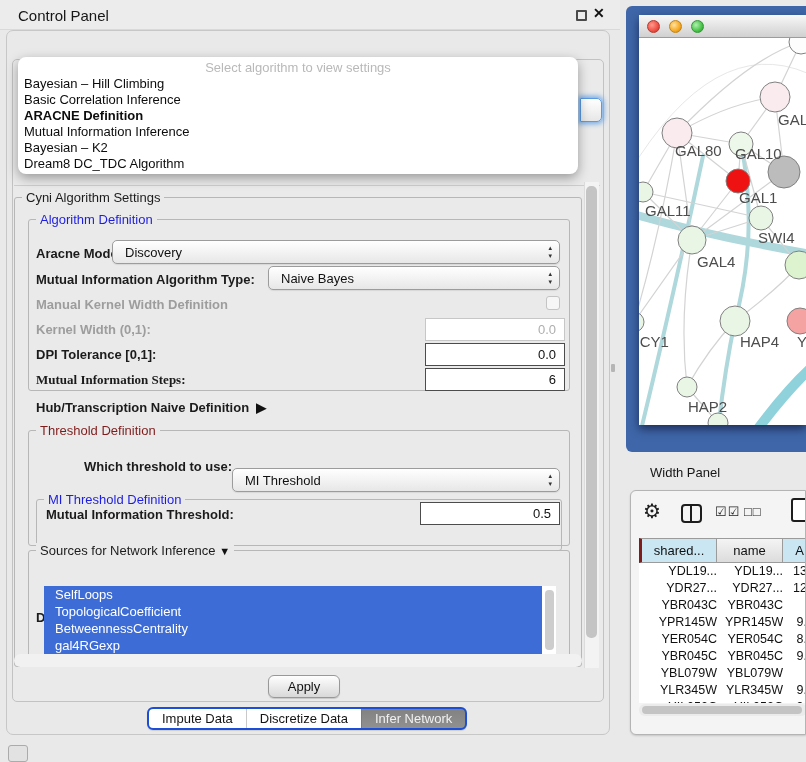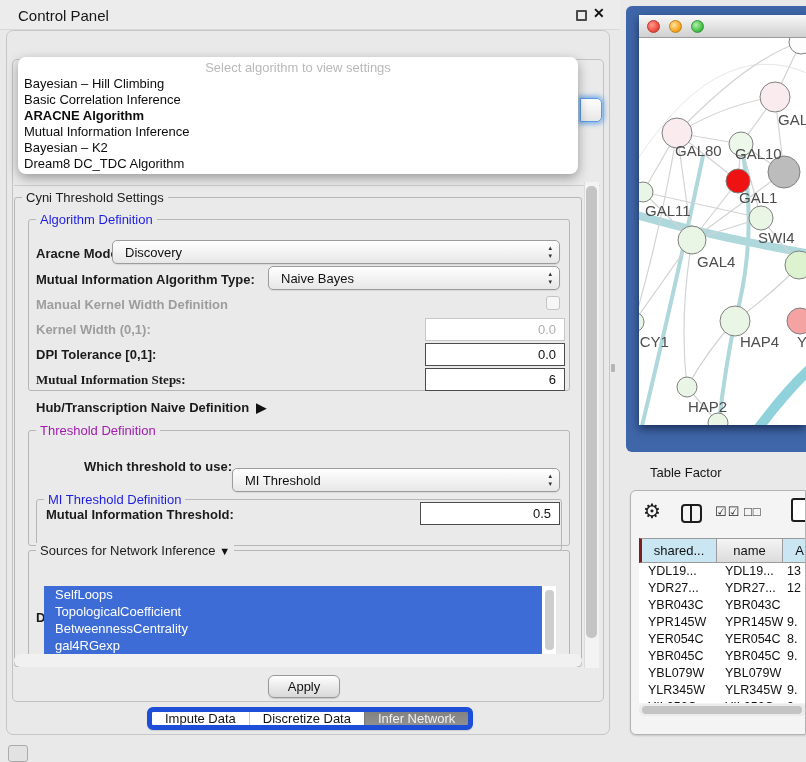--- a/index.html
+++ b/index.html
@@ -6,35 +6,35 @@
   html,body { width:806px; height:762px; font-family:"Liberation Sans", sans-serif; }
   #app { position:relative; width:806px; height:762px; background:#e9e9e9; overflow:hidden; }
   .abs { position:absolute; }
 
   
   .cp-titlebar { left:0; top:0; width:620px; height:30px; background:#ececec; border-bottom:1px solid #d9d9d9; }
   .cp-title { left:18px; top:7px; font-size:15px; color:#161616; }
   .float-icon { left:576px; top:10px; width:11px; height:11px; border:2px solid #4a4a4a; border-radius:1px; }
   .close-icon { left:593px; top:5px; font-size:14px; font-weight:bold; color:#111; }
 
-  .seg { display:flex; border:5px solid #1d4ed8; border-radius:6px; overflow:hidden; background:#14532d; height:23px; box-shadow:0 1px 1px rgba(0,0,0,.12); }
+  .seg { display:flex; border:2px solid #1d4ed8; border-radius:6px; overflow:hidden; background:#14532d; height:23px; box-shadow:0 1px 1px rgba(0,0,0,.12); }
   .seg .tab { display:flex; align-items:center; gap:5px; padding:0 13px; font-size:13px; color:#141414; border-left:1px solid #c9c9c9; background:#fff; cursor:default; }
   .seg .tab:first-child { border-left:none; }
   .seg .tab.selected { background:linear-gradient(#828282,#909090); color:#f1f1f1; border-left-color:#7a7a7a; }
   #top-tabs { left:86px; top:36px; }
   #bottom-tabs { left:147px; top:707px; }
 
   .cp-outer { left:6px; top:30px; width:604px; height:705px; border:1px solid #c7c7c7; border-radius:7px; background:#e9e9e9; }
   .cp-inner { left:12px; top:59px; width:592px; height:643px; border:1px solid #c2c2c2; border-radius:5px; background:#eaeaea; }
   .hline { left:14px; top:185px; width:586px; height:1px; background:#cdcdcd; }
 
   .groupbox { border:1px solid #b7b7b7; border-radius:3px; }
   .grouplabel { position:absolute; top:-8px; left:7px; background:#eaeaea; padding:0 4px; font-size:13px; color:#1c1c1c; white-space:nowrap; }
   .grouplabel.blue { color:#1d1de0; }
-  .grouplabel.green { color:#a21caf; }
+  .grouplabel.green { color:#7f1d1d; }
 
   .gb-settings { left:14px; top:197px; width:568px; height:470px; }
   .gb-algodef  { left:28px; top:219px; width:542px; height:172px; }
   .gb-thresh   { left:28px; top:430px; width:542px; height:116px; }
   .gb-mithr    { left:36px; top:499px; width:526px; height:52px; }
   .gb-sources  { left:28px; top:550px; width:542px; height:112px; }
 
   .lbl { position:absolute; font-size:13px; font-weight:bold; color:#1b1b1b; white-space:nowrap; }
   .lbl.dis { color:#9d9d9d; }
 
@@ -93,21 +93,21 @@
   .tp-unchecks { position:absolute; left:113px; top:13px; font-size:13px; color:#222; letter-spacing:1px; }
   .tp-doc { position:absolute; left:160px; top:7px; width:26px; height:24px; border:2px solid #1d1d1d; border-radius:3px; background:#fff; }
   .thead { position:absolute; left:8px; top:47px; display:flex; height:25px; }
   .th { border:1px solid #9b9b9b; border-left:none; font-size:13px; color:#111; text-align:center; line-height:23px; overflow:hidden; white-space:nowrap; }
   .th:first-child { border-left:3px solid #7f1d1d; }
   .th.hl { background:#c9e6f2; }
   .th.plain { background:linear-gradient(#f4f4f4,#dcdcdc); }
   .th.c0 { width:78px; } .th.c1 { width:66px; } .th.c2 { width:34px; }
   .tbody { position:absolute; left:8px; top:72px; width:168px; height:140px; background:#fff; overflow:hidden; }
   .trow { display:flex; height:17px; }
-  .tcell { font-size:12.5px; color:#111; line-height:17px; white-space:nowrap; overflow:hidden; }
+  .tcell { font-size:12.5px; color:#111; line-height:17px; white-space:nowrap; overflow:hidden;text-align:right; }
   .tcell.c0 { width:78px; padding-left:9px; }
   .tcell.c1 { width:66px; padding-left:8px; }
   .tcell.c2 { width:24px; padding-left:4px; }
   .tp-hscroll { position:absolute; left:8px; top:213px; width:168px; height:12px; background:#ebebeb; border-radius:6px; }
   .tp-hthumb { position:absolute; left:3px; top:2px; width:160px; height:8px; background:#c4c4c4; border-radius:4px; }
 
   .grip { left:8px; top:745px; width:20px; height:17px; border:1px solid #ababab; border-radius:3px; background:#e2e2e2; }
 </style>
 </head>
 <body>
@@ -142,21 +142,21 @@
       <div class="tab">
         <span>jActiveMNodules</span>
       </div>
     </div>
 
   <div class="abs cp-outer"></div>
   <div class="abs cp-inner"></div>
   <div class="abs hline"></div>
 
   <div class="abs groupbox gb-settings">
-    <span class="grouplabel">Cyni Threshold Settings</span>
+    <span class="grouplabel">Cyni Algorithm Settings</span>
   </div>
 
   <div class="abs groupbox gb-algodef">
     <span class="grouplabel blue">Algorithm Definition</span>
   </div>
   <div class="lbl" style="left:36px;top:246px;">Aracne Mode:</div>
   <div class="combo" style="left:112px;top:240px;width:448px;">
     <span class="combo-text">Discovery</span>
     <span class="combo-arrows">
         <span>▴</span>
@@ -233,21 +233,21 @@
       <div class="tab selected">
         <span>Infer Network</span>
       </div>
     </div>
 
   <div class="abs popup">
     <div class="popup-placeholder">Select algorithm to view settings</div>
     <div id="popup-items">
         <div class="popup-item">Bayesian – Hill Climbing</div>
         <div class="popup-item">Basic Correlation Inference</div>
-        <div class="popup-item bold">ARACNE Algorithm</div>
+        <div class="popup-item bold">ARACNE Definition</div>
         <div class="popup-item">Mutual Information Inference</div>
         <div class="popup-item">Bayesian – K2</div>
         <div class="popup-item">Dream8 DC_TDC Algorithm</div>
       </div>
   </div>
   <div class="abs combo-frag"></div>
   <div class="abs splitter-mark"></div>
 
   <div class="abs net-frame"></div>
   <div class="abs net-window">
@@ -311,21 +311,21 @@
           <text x="58" y="229">GAL4</text>
           <text x="119" y="205">SWI4</text>
           <text x="-11" y="309">GCY1</text>
           <text x="101" y="309">HAP4</text>
           <text x="158" y="309">Y</text>
           <text x="49" y="374">HAP2</text>
         </svg>
     </div>
   </div>
 
-  <div class="abs tp-title">Table Factor</div>
+  <div class="abs tp-title">Width Panel</div>
   <div class="abs tp-box">
     <div class="tp-gear">⚙</div>
     <div class="tp-cols"></div>
     <div class="tp-checks">☑☑</div>
     <div class="tp-unchecks">□□</div>
     <div class="tp-doc"></div>
     <div class="thead">
       <div class="th hl c0">shared...</div>
       <div class="th plain c1">name</div>
       <div class="th hl c2">A</div>

